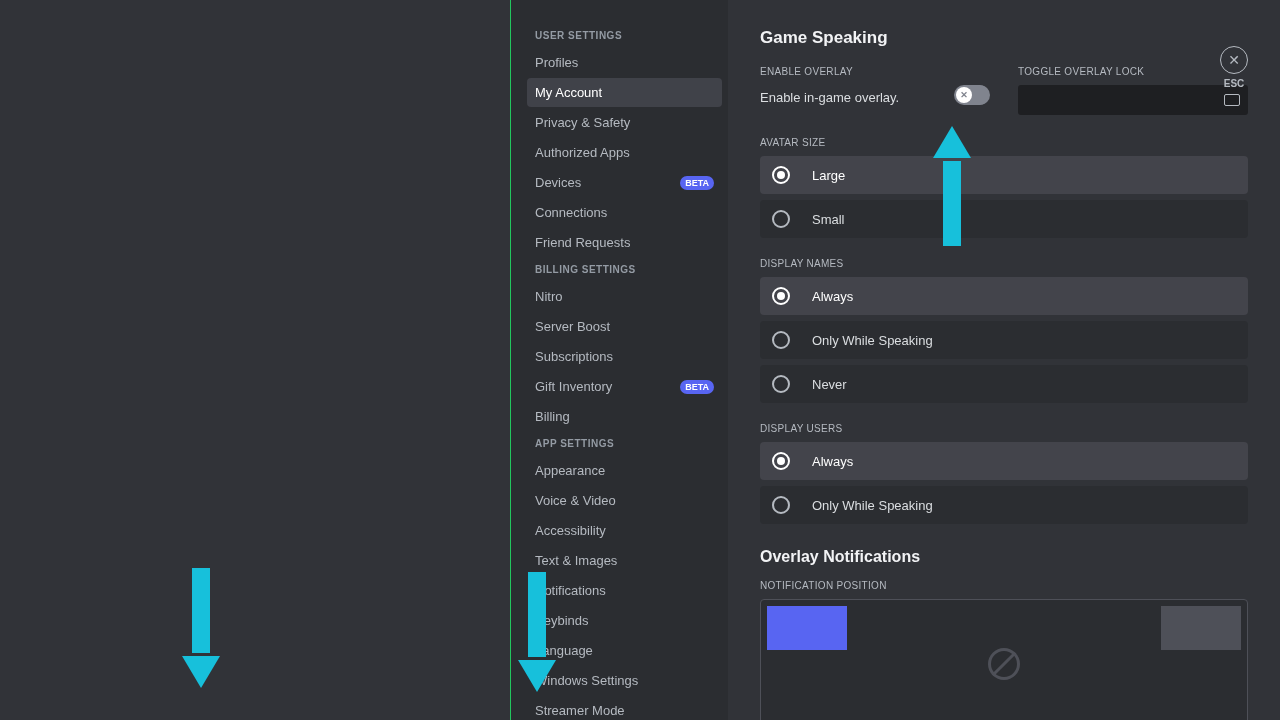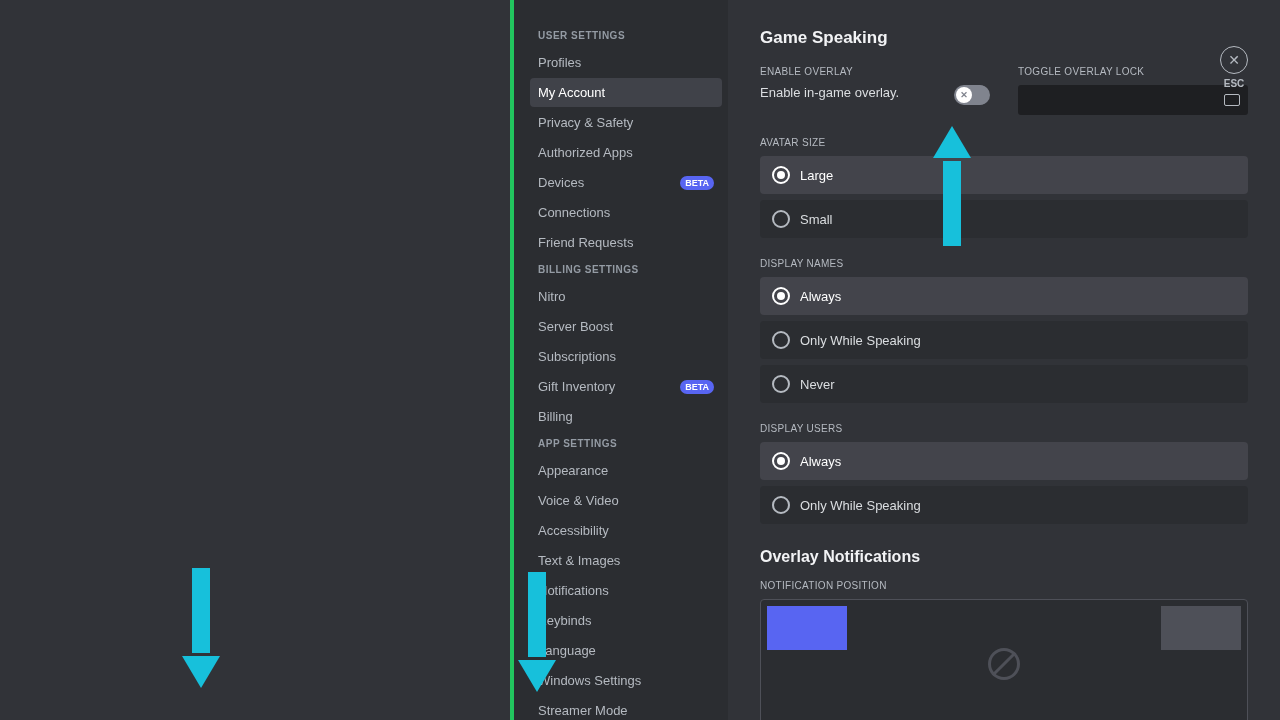--- a/index.html
+++ b/index.html
@@ -15,41 +15,41 @@
 .avatar{width:24px;height:24px;border-radius:50%;background:#8a6b7d;position:relative}
 .avatar::after{content:'';position:absolute;bottom:-2px;right:-2px;width:10px;height:10px;background:#f23f43;border-radius:50%;border:2px solid #1e1f22}
 .username{color:#f2f3f5;font-size:11px;font-weight:600}
 .up-icons{margin-left:auto;display:flex;gap:10px}
 .up-icon{width:14px;height:14px;color:#b5bac1;cursor:pointer}
 .chat{flex:1;background:#313338;filter:blur(5px);padding:20px}
 .msg{display:flex;gap:10px;margin:24px 0;align-items:center}
 .msg-av{width:32px;height:32px;border-radius:50%;background:#444}
 .msg-txt{height:10px;width:120px;background:#3f4248;border-radius:5px}
 .settings{position:absolute;inset:0;display:flex;background:#313338}
-.settings-sidebar{width:218px;background:#2b2d31;padding:24px 6px 24px 16px;overflow-y:auto;margin-left:510px;border-left:4px solid #22c55e}
+.settings-sidebar{width:218px;background:#2b2d31;padding:24px 6px 24px 16px;overflow-y:auto;margin-left:510px;border-left:1px solid #22c55e}
 .settings-sidebar::-webkit-scrollbar{width:4px}
 .settings-sidebar::-webkit-scrollbar-thumb{background:#1a1b1e}
 .cat{color:#949ba4;font-size:10px;font-weight:700;letter-spacing:.5px;padding:6px 8px;text-transform:uppercase}
 .nav-item{color:#b5bac1;font-size:13px;padding:7px 8px;border-radius:4px;cursor:pointer;margin:1px 0;display:flex;align-items:center;justify-content:space-between}
 .nav-item.selected{background:#404249;color:#fff}
 .badge{background:#5865f2;color:#fff;font-size:9px;font-weight:700;padding:2px 5px;border-radius:8px}
 .settings-content{flex:1;background:#313338;padding:28px 32px;position:relative;overflow-y:auto}
 .page-title{color:#f2f3f5;font-size:17px;font-weight:600;margin-bottom:18px}
 .row2{display:flex;gap:28px;margin-bottom:22px}
 .col{flex:1}
 .label-sm{color:#b5bac1;font-size:10px;font-weight:400;letter-spacing:.3px;text-transform:uppercase;margin-bottom:8px}
-.enable-row{display:flex;align-items:flex-start;justify-content:space-between}
+.enable-row{display:flex;align-items:flex-end;justify-content:space-between}
 .enable-txt{color:#dbdee1;font-size:13px}
 .toggle{width:36px;height:20px;background:#80848e;border-radius:10px;position:relative;cursor:pointer}
 .toggle-knob{position:absolute;left:2px;top:2px;width:16px;height:16px;background:#fff;border-radius:50%;display:flex;align-items:center;justify-content:center}
 .toggle-knob::after{content:'✕';font-size:9px;color:#80848e;font-weight:700}
 .kbd-box{background:#1e1f22;border-radius:3px;height:30px;display:flex;align-items:center;justify-content:flex-end;padding:0 8px}
 .kbd-icon{width:16px;height:12px;border:1.5px solid #b5bac1;border-radius:2px}
 .radio-group{margin-bottom:20px}
-.radio-opt{background:#2b2d31;border-radius:4px;padding:10px 12px;margin-bottom:6px;display:flex;align-items:center;gap:10px;cursor:pointer;color:#dbdee1;font-size:13px}
+.radio-opt{background:#2b2d31;border-radius:4px;padding:10px 12px;margin-bottom:6px;display:flex;align-items:center;gap:22px;cursor:pointer;color:#dbdee1;font-size:13px}
 .radio-opt.on{background:#43444b;color:#fff}
 .radio{width:18px;height:18px;border:2px solid #b5bac1;border-radius:50%;display:flex;align-items:center;justify-content:center;flex-shrink:0}
 .radio-opt.on .radio{border-color:#fff}
 .radio-opt.on .radio::after{content:'';width:8px;height:8px;background:#fff;border-radius:50%}
 .section-h{color:#f2f3f5;font-size:16px;font-weight:600;margin:24px 0 14px}
 .notif-box{border:1.5px solid #4e5058;border-radius:4px;height:130px;position:relative;background:#2b2d31;padding:6px;display:flex;align-items:center;justify-content:center}
 .notif-corner{position:absolute;width:80px;height:44px;background:#4e5058;cursor:pointer}
 .notif-corner.tl{top:6px;left:6px;background:#5865f2}
 .notif-corner.tr{top:6px;right:6px}
 .notif-none{width:32px;height:32px;border:3px solid #4e5058;border-radius:50%;position:relative}

